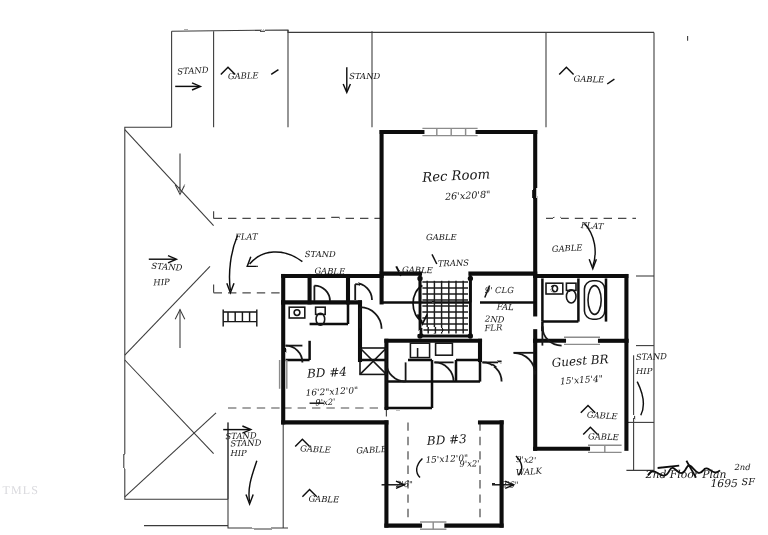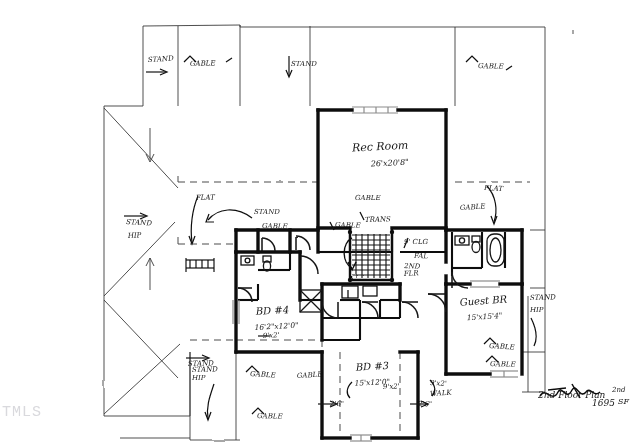--- a/index.html
+++ b/index.html
@@ -20,22 +20,22 @@
     left: 0;
     top: 0;
     width: 640px;
     height: 446px;
     display: block;
   }
   .watermark {
     position: absolute;
     left: 2px;
     top: 404px;
-    font-family: Liberation Mono, monospace;
-    font-size: 15px;
+    font-family: Liberation Serif, serif;
+    font-size: 10px;
     letter-spacing: 1px;
     color: #d9d9dd;
     user-select: none;
   }
   
   .hw {
     font-family: "DejaVu Serif", serif;
     font-style: italic;
     fill: #171717;
     paint-order: stroke;

